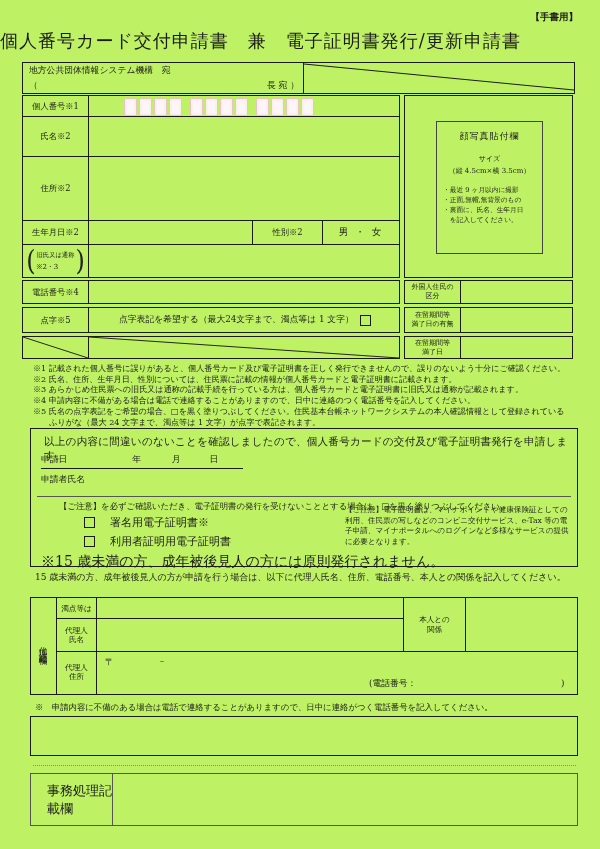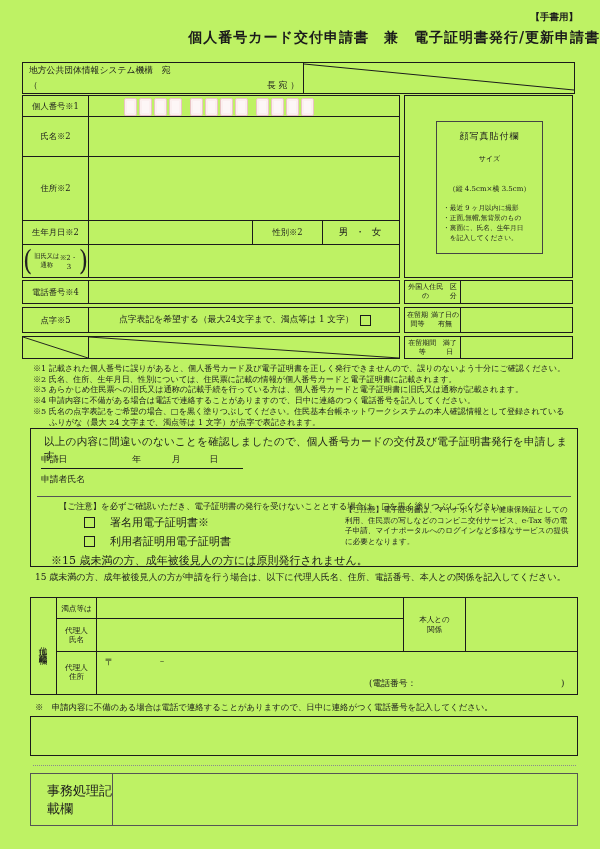--- a/index.html
+++ b/index.html
@@ -1,20 +1,20 @@
 <!DOCTYPE html>
 <html><head>
 <meta charset="utf-8">
 <style>
   * { margin:0; padding:0; box-sizing:border-box; }
   body { background:#ffffff; font-family:"DejaVu Serif","Liberation Serif",serif; color:#1b1b1b; }
   .page { position:relative; width:600px; height:849px; background:#bef264; overflow:hidden; }
 
   .tag { position:absolute; top:11px; right:22px; font-size:9.5px; font-weight:bold; }
-  .title { position:absolute; top:29px; left:0; width:100%; text-align:right; font-size:14px; font-weight:bold; letter-spacing:1px; }
+  .title { position:absolute; top:29px; left:0; width:100%; text-align:left; font-size:18px; font-weight:normal; letter-spacing:1px; }
 
   
   .hdr-box { position:absolute; left:22px; top:62px; width:553px; height:32px; border:1.3px solid #1b1b1b; display:flex; }
   .hdr-left { width:281px; border-right:1px solid #1b1b1b; padding:2px 0 1px 6px; display:flex; flex-direction:column; justify-content:space-between; }
   .hdr-l1 { font-size:8.8px; }
   .hdr-l2 { font-size:8.8px; display:flex; justify-content:space-between; padding-right:4px; }
   .hdr-right { flex:1; position:relative; }
   .hdr-right svg, .diag-cell svg { position:absolute; left:0; top:0; width:100%; height:100%; }
 
   
@@ -26,60 +26,60 @@
   .r-kojin { height:21px; }
   .r-shimei { height:40px; }
   .r-jusho { height:64px; }
   .r-seinen { height:24px; }
   .r-kyuuji { flex:1; }
   .seibetsu-label { width:70px; border-left:1px solid #1b1b1b; display:flex; align-items:center; justify-content:center; font-size:8.3px; }
   .seibetsu-val { width:77px; border-left:1px solid #1b1b1b; display:flex; align-items:center; justify-content:center; font-size:9.5px; letter-spacing:2px; }
 
   .kyuuji-label { display:flex; align-items:center; justify-content:center; gap:1px; }
   .paren { font-size:24px; font-weight:300; line-height:1; transform:scaleY(1.15); color:#222; }
-  .kyuuji-lines { display:flex; flex-direction:row; align-items:center; }
+  .kyuuji-lines { display:flex; flex-direction:column; align-items:flex-start; }
   .kyuuji-lines .k1 { font-size:6.3px; }
   .kyuuji-lines .k2 { font-size:7px; margin-top:2px; }
 
   
   .digit-wrap { position:absolute; left:35px; top:1px; height:19px; display:flex; gap:8px; align-items:center; }
   .dgroup { display:flex; gap:2px; }
   .dbox { width:13px; height:18px; border:1px solid #eac4c4; background:#fdf6f6; border-radius:2px; box-shadow:inset 0 0 0 2px #fbefef; }
 
   
   .photo-cell { position:absolute; left:404px; top:95px; width:169px; height:183px; border:1.3px solid #1b1b1b; }
   .photo-box { position:absolute; left:31px; top:25px; width:107px; height:133px; border:1px solid #444; padding-top:8px; }
   .photo-title { text-align:center; font-size:9px; letter-spacing:1px; }
   .photo-size1 { text-align:center; font-size:7px; margin-top:11px; }
-  .photo-size2 { text-align:center; font-size:7px; margin-top:20px; }
+  .photo-size2 { text-align:center; font-size:7px; margin-top:2px; }
   .photo-bullets { margin:9px 4px 0 6px; font-size:6.7px; line-height:10px; }
 
   
   .srow-left { position:absolute; left:22px; width:378px; border:1.2px solid #1b1b1b; display:flex; }
   .srow-right { position:absolute; left:404px; width:169px; border:1.2px solid #1b1b1b; display:flex; }
-  .srow-right .rlabel { width:56px; border-right:1px solid #1b1b1b; display:flex; flex-direction:row; align-items:center; justify-content:space-between; font-size:7px; line-height:9px; text-align:center; }
+  .srow-right .rlabel { width:56px; border-right:1px solid #1b1b1b; display:flex; flex-direction:column; align-items:center; justify-content:center; font-size:7px; line-height:9px; text-align:center; }
   .srow-right .rval { flex:1; }
   .tenji-text { flex:1; display:flex; align-items:center; font-size:8.8px; padding-left:8px; }
   .tenji-box { width:11px; height:11px; border:1.1px solid #1b1b1b; margin:auto 28px auto auto; }
   .diag-cell { position:relative; }
 
   
   .notes { position:absolute; left:33px; top:363px; width:546px; font-size:8.1px; line-height:10.7px; }
 
   
   .decl { position:absolute; left:30px; top:428px; width:548px; height:139px; border:1.6px solid #1b1b1b; }
   .decl-statement { position:absolute; left:13px; top:6px; font-size:10.6px; letter-spacing:0.2px; }
   .decl-date { position:absolute; left:10px; top:25px; width:202px; border-bottom:1px solid #1b1b1b; font-size:8.8px; padding-bottom:2px; }
   .decl-date .dy { margin-left:62px; } .decl-date .dm { margin-left:28px; } .decl-date .dd { margin-left:26px; }
   .decl-name { position:absolute; left:10px; top:45px; font-size:8.8px; }
   .decl-rule { position:absolute; left:6px; right:6px; top:67px; border-top:1px solid #555; }
   .decl-caution { position:absolute; left:28px; top:72px; font-size:8.4px; }
   .cb-row { position:absolute; left:53px; display:flex; align-items:center; gap:15px; font-size:11px; }
   .cb-box { width:11px; height:11px; border:1.2px solid #1b1b1b; }
-  .decl-under15 { position:absolute; left:20px; top:124px; font-size:11px; }
+  .decl-under15 { position:absolute; left:10px; top:124px; font-size:14px; }
   .side-note { position:absolute; left:314px; top:76px; width:238px; font-size:7.6px; line-height:10.6px; color:#222; }
 
   .proxy-intro { position:absolute; left:35px; top:571px; font-size:9px; }
 
   
   .proxy { position:absolute; left:30px; top:597px; width:548px; height:98px; border:1.6px solid #1b1b1b; }
   .proxy-side { position:absolute; left:0; top:0; bottom:0; width:26px; border-right:1px solid #1b1b1b; display:flex; align-items:center; justify-content:center; }
   .proxy-side span { writing-mode:vertical-rl; font-size:8.5px; letter-spacing:2px; }
   .proxy-labelcol { position:absolute; left:26px; top:0; bottom:0; width:40px; border-right:1px solid #1b1b1b; }
   .pl-cell { display:flex; flex-direction:column; align-items:center; justify-content:center; font-size:7.6px; line-height:9px; text-align:center; }

